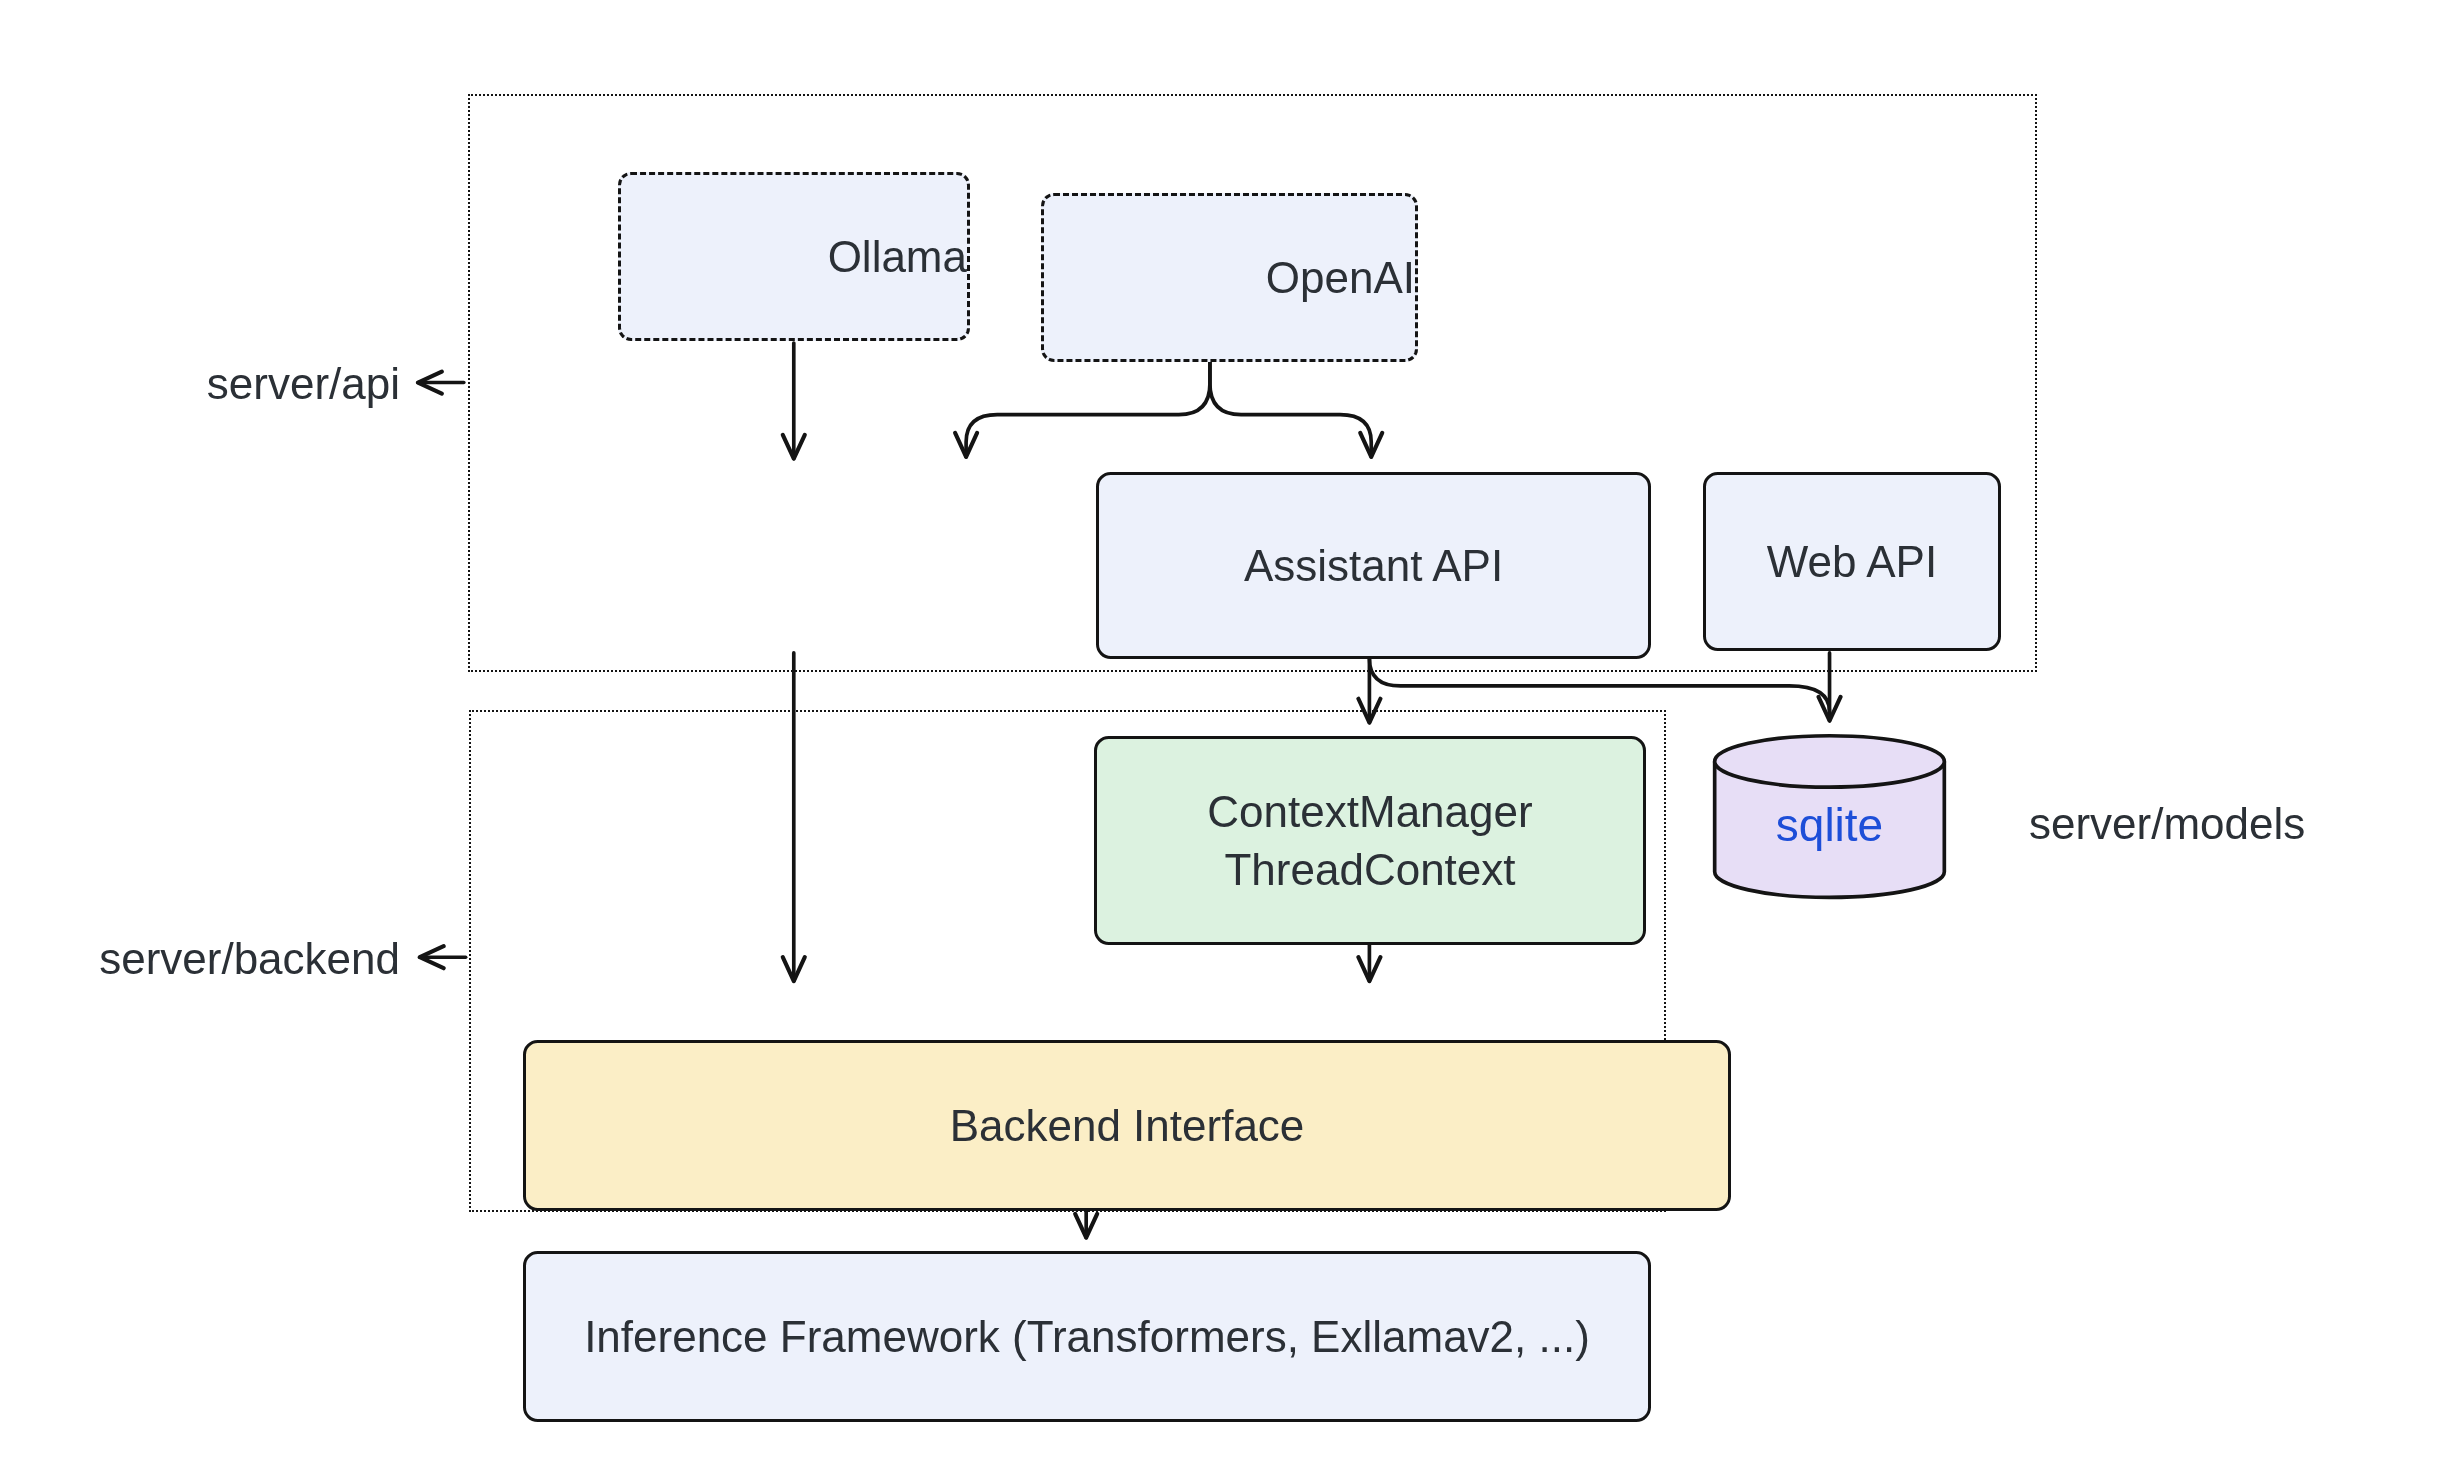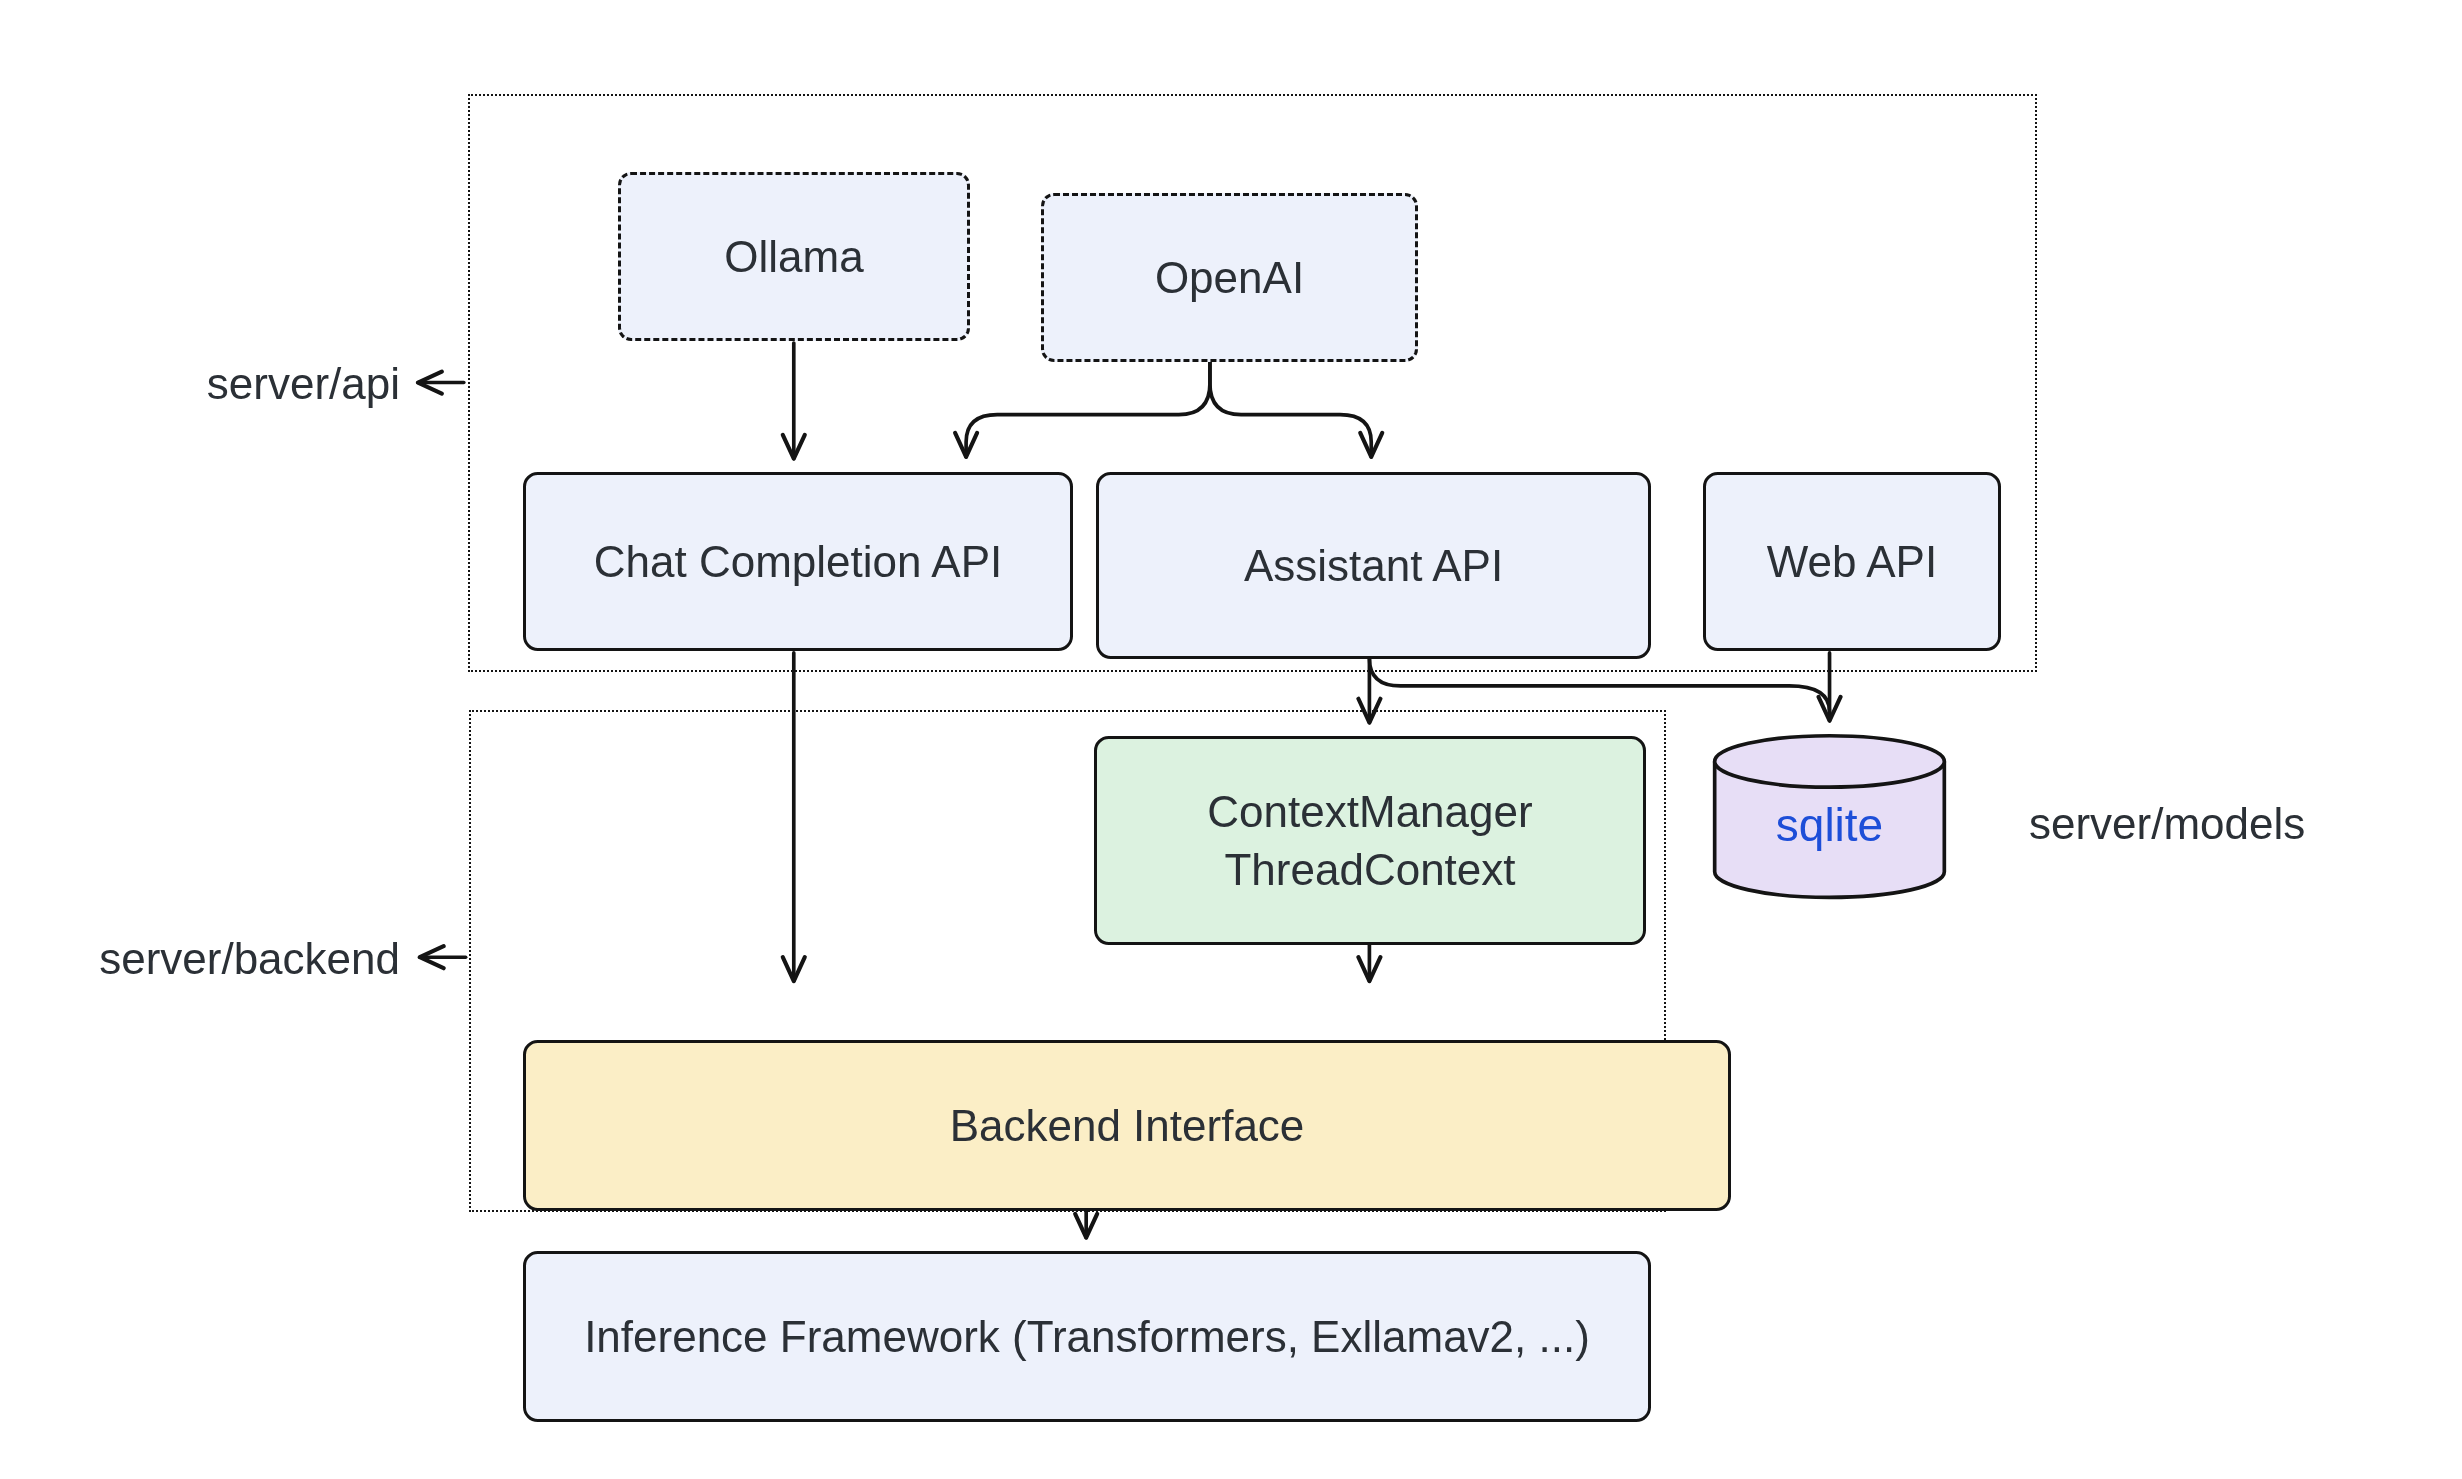--- a/index.html
+++ b/index.html
@@ -52,21 +52,21 @@
     background: #edf1fb;
     display: flex;
     flex-direction: column;
     align-items: center;
     justify-content: center;
     font-size: 44px;
     line-height: 1.3;
     text-align: center;
     color: #2b3036;
   }
-  .node.dashed { border-style: dashed; border-radius: 13px; }
+  .node.dashed { border-style: dashed; border-radius: 13px; align-items: flex-end; }
 
   #node-ollama        { left: 618px;  top: 172px;  width: 352px;  height: 169px; }
   #node-openai        { left: 1041px; top: 172px;  width: 377px;  height: 169px; margin-top: 21px; }
   #node-chat-api      { left: 523px;  top: 472px;  width: 550px;  height: 179px; }
   #node-assistant-api { left: 1096px; top: 472px;  width: 555px;  height: 187px; }
   #node-web-api       { left: 1703px; top: 472px;  width: 298px;  height: 179px; }
   #node-context-mgr   { left: 1094px; top: 736px;  width: 552px;  height: 209px; background: #dcf2e0; }
   #node-backend-if    { left: 523px;  top: 1040px; width: 1208px; height: 171px; background: #fbeec6; }
   #node-inference     { left: 523px;  top: 1251px; width: 1128px; height: 171px; }
 
@@ -125,23 +125,20 @@
   </svg>
 
   <div class="node dashed" id="node-ollama">
     <span>Ollama</span>
   </div>
 
   <div class="node dashed" id="node-openai">
     <span>OpenAI</span>
   </div>
 
-  <div class="node" id="node-chat-api">
-    <span>Chat Completion API</span>
-  </div>
 
   <div class="node" id="node-assistant-api">
     <span>Assistant API</span>
   </div>
 
   <div class="node" id="node-web-api">
     <span>Web API</span>
   </div>
 
   <div class="node" id="node-context-mgr">

